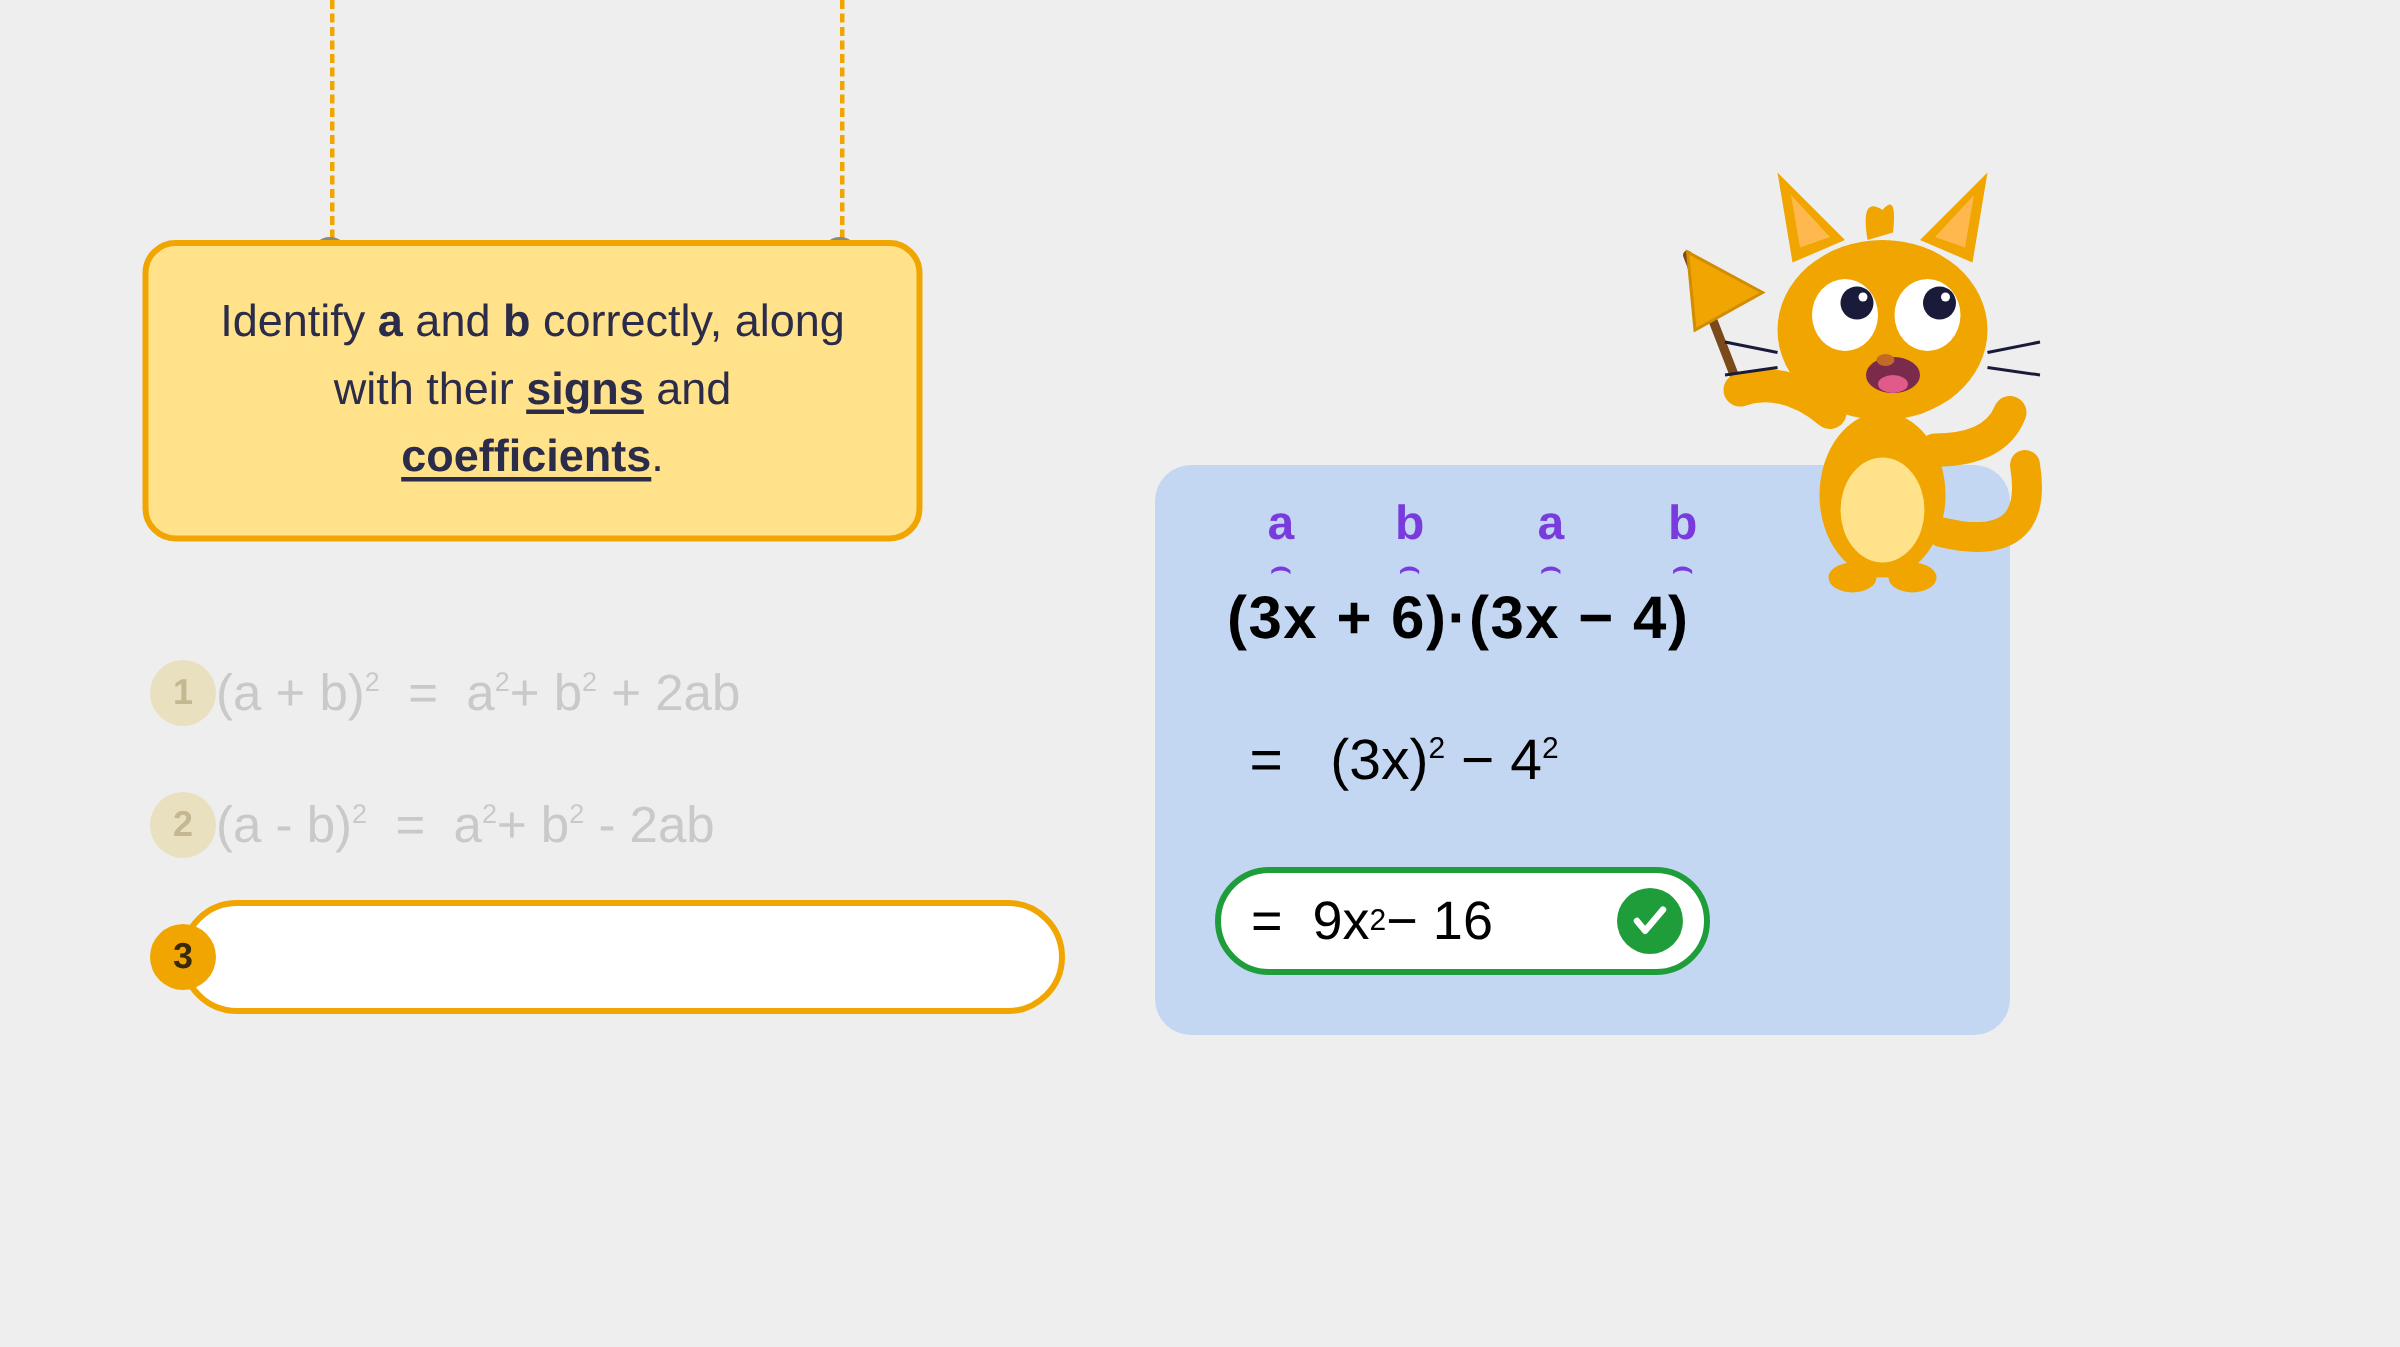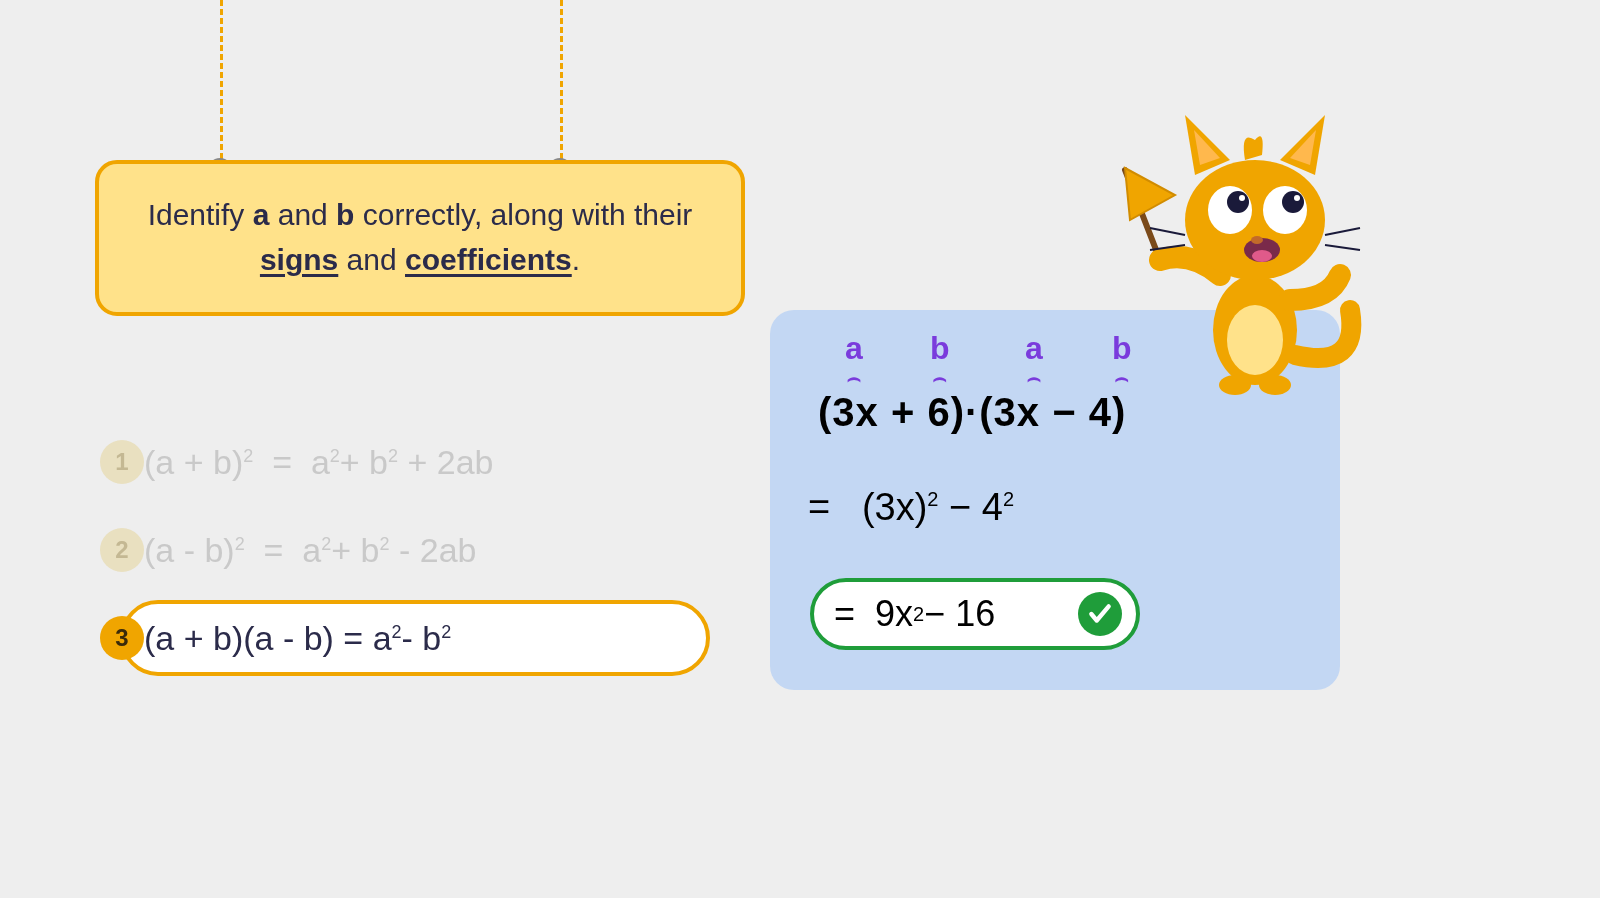--- a/index.html
+++ b/index.html
@@ -27,21 +27,21 @@
     border-radius: 50%;
     background: #fff;
   }
   .ring.left { left: 207px; }
   .ring.right { left: 547px; }
 
   
   .instruction-card {
     position: absolute;
     left: 95px; top: 160px;
-    width: 650px;
+    width: 520px;
     padding: 28px 32px 30px 32px;
     background: #ffe28a;
     border: 4px solid #f0a500;
     border-radius: 22px;
     text-align: center;
     color: #2b2b4a;
     font-size: 30px;
     line-height: 1.5;
   }
   .instruction-card b { font-weight: 800; }
@@ -111,21 +111,21 @@
     top: 80px;
     left: 48px;
     font-size: 40px;
     font-weight: 800;
     color: #000;
     letter-spacing: 1px;
   }
   .expr-step {
     position: absolute;
     top: 176px;
-    left: 38px;
+    left: 63px;
     font-size: 38px;
     color: #000;
   }
   .expr-step sup { font-size: 20px; vertical-align: super; }
   .answer-pill {
     position: absolute;
     left: 40px; top: 268px;
     width: 330px; height: 72px;
     background: #fff;
     border: 4px solid #1f9d3a;
@@ -184,23 +184,20 @@
     <div class="eq">
       <span>(a - b)</span><sup>2</sup>
       &nbsp;=&nbsp;
       <span>a</span><sup>2</sup><span>+ b</span><sup>2</sup><span> - 2ab</span>
     </div>
   </div>
 
   <div class="formula-row active">
     <div class="active-pill"></div>
     <div class="bullet active">3</div>
-    <div class="eq">
-      <span>(a + b)(a - b)  =  a</span><sup>2</sup><span>- b</span><sup>2</sup>
-    </div>
   </div>
 
 </div>
 
 <div class="work-panel">
 
   <div style="position:absolute; top:20px; left:75px; text-align:center;">
     <div style="color:#7a3bdc; font-size:32px; font-weight:600;">a</div>
     <div class="caret">⌢</div>
   </div>

